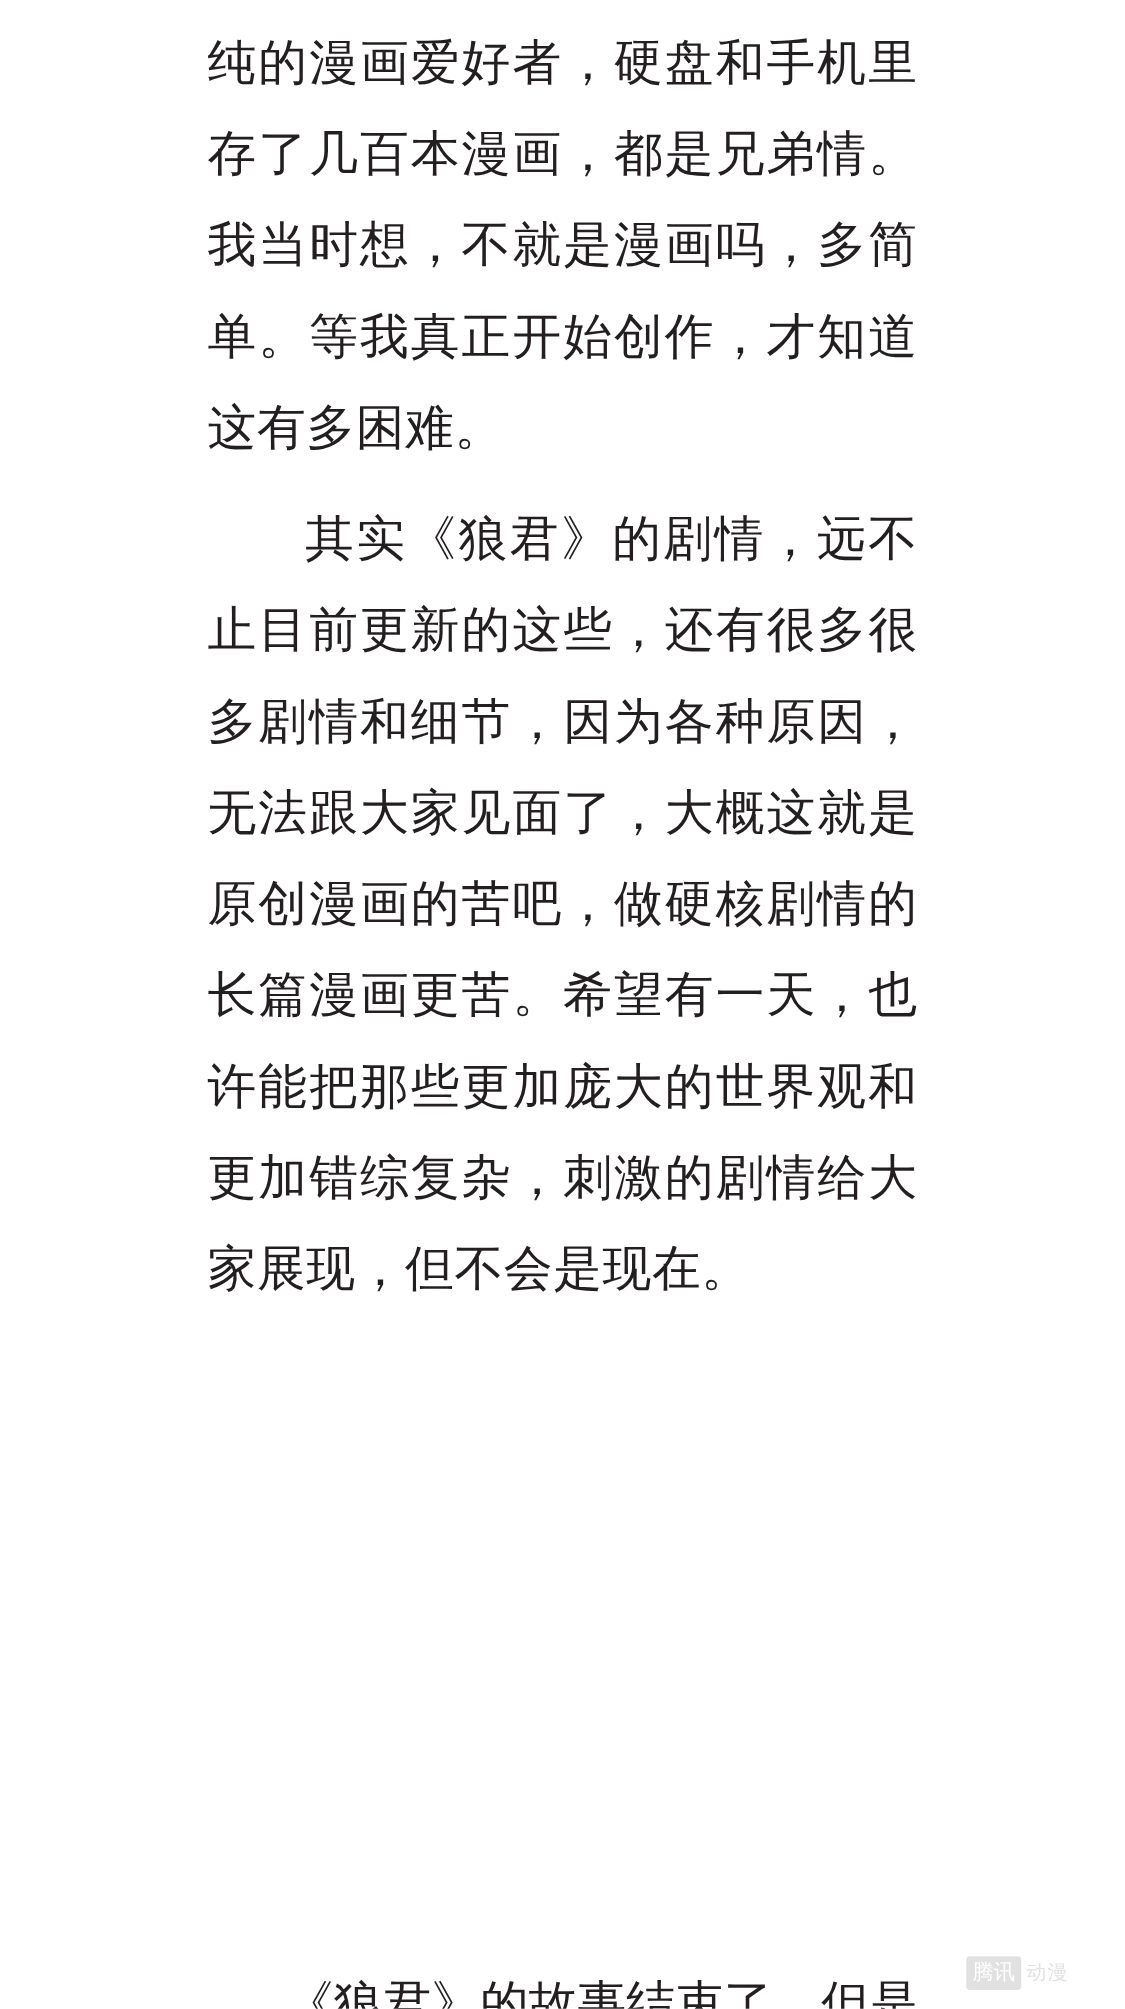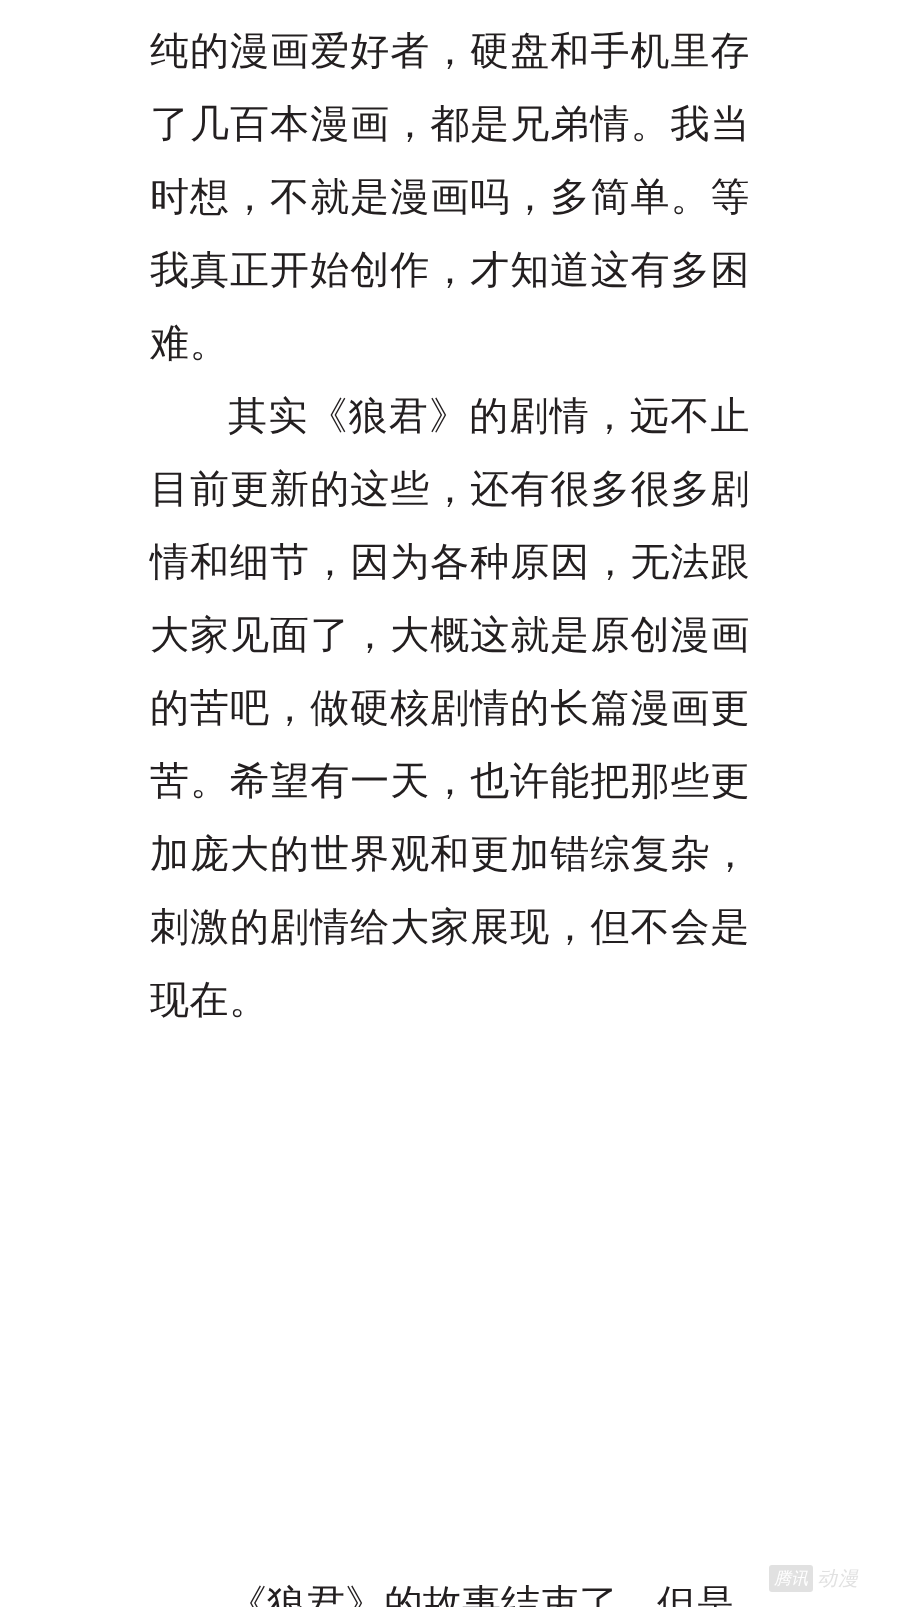--- a/index.html
+++ b/index.html
@@ -26,21 +26,21 @@
     top: 0px;
     width: 600px;
     color: #231f20;
     font-size: 39px;
     line-height: 73px;
     letter-spacing: 0.5px;
     text-align: justify;
     text-justify: inter-character;
   }
   .para {
-    margin: 0;
+    margin: 16px;
     padding: 0;
     text-align: justify;
     text-justify: inter-character;
   }
   .para.indent {
     text-indent: 78px;
   }
   .para.first {
     margin-top: 14px;
   }
@@ -53,35 +53,34 @@
     display: flex;
     align-items: center;
     justify-content: center;
     background: rgba(255, 255, 255, 0.0);
   }
   .watermark .wm-inner {
     display: flex;
     align-items: center;
     gap: 4px;
     opacity: 0.55;
-    font-style: italic;
   }
   .wm-badge {
     display: inline-block;
     background: #c9c9c9;
     color: #ffffff;
     font-size: 17px;
     line-height: 1;
     padding: 5px 5px;
     border-radius: 3px;
     font-family: "DejaVu Sans", "Liberation Sans", sans-serif;
   }
   .wm-text {
     color: #c9c9c9;
-    font-size: 20px;
+    font-size: 16px;
     letter-spacing: 1px;
     font-family: "DejaVu Sans", "Liberation Sans", sans-serif;
   }
   .cut-bottom {
     position: absolute;
     left: 150px;
     bottom: -6px;
     width: 600px;
     color: #231f20;
     font-size: 39px;

